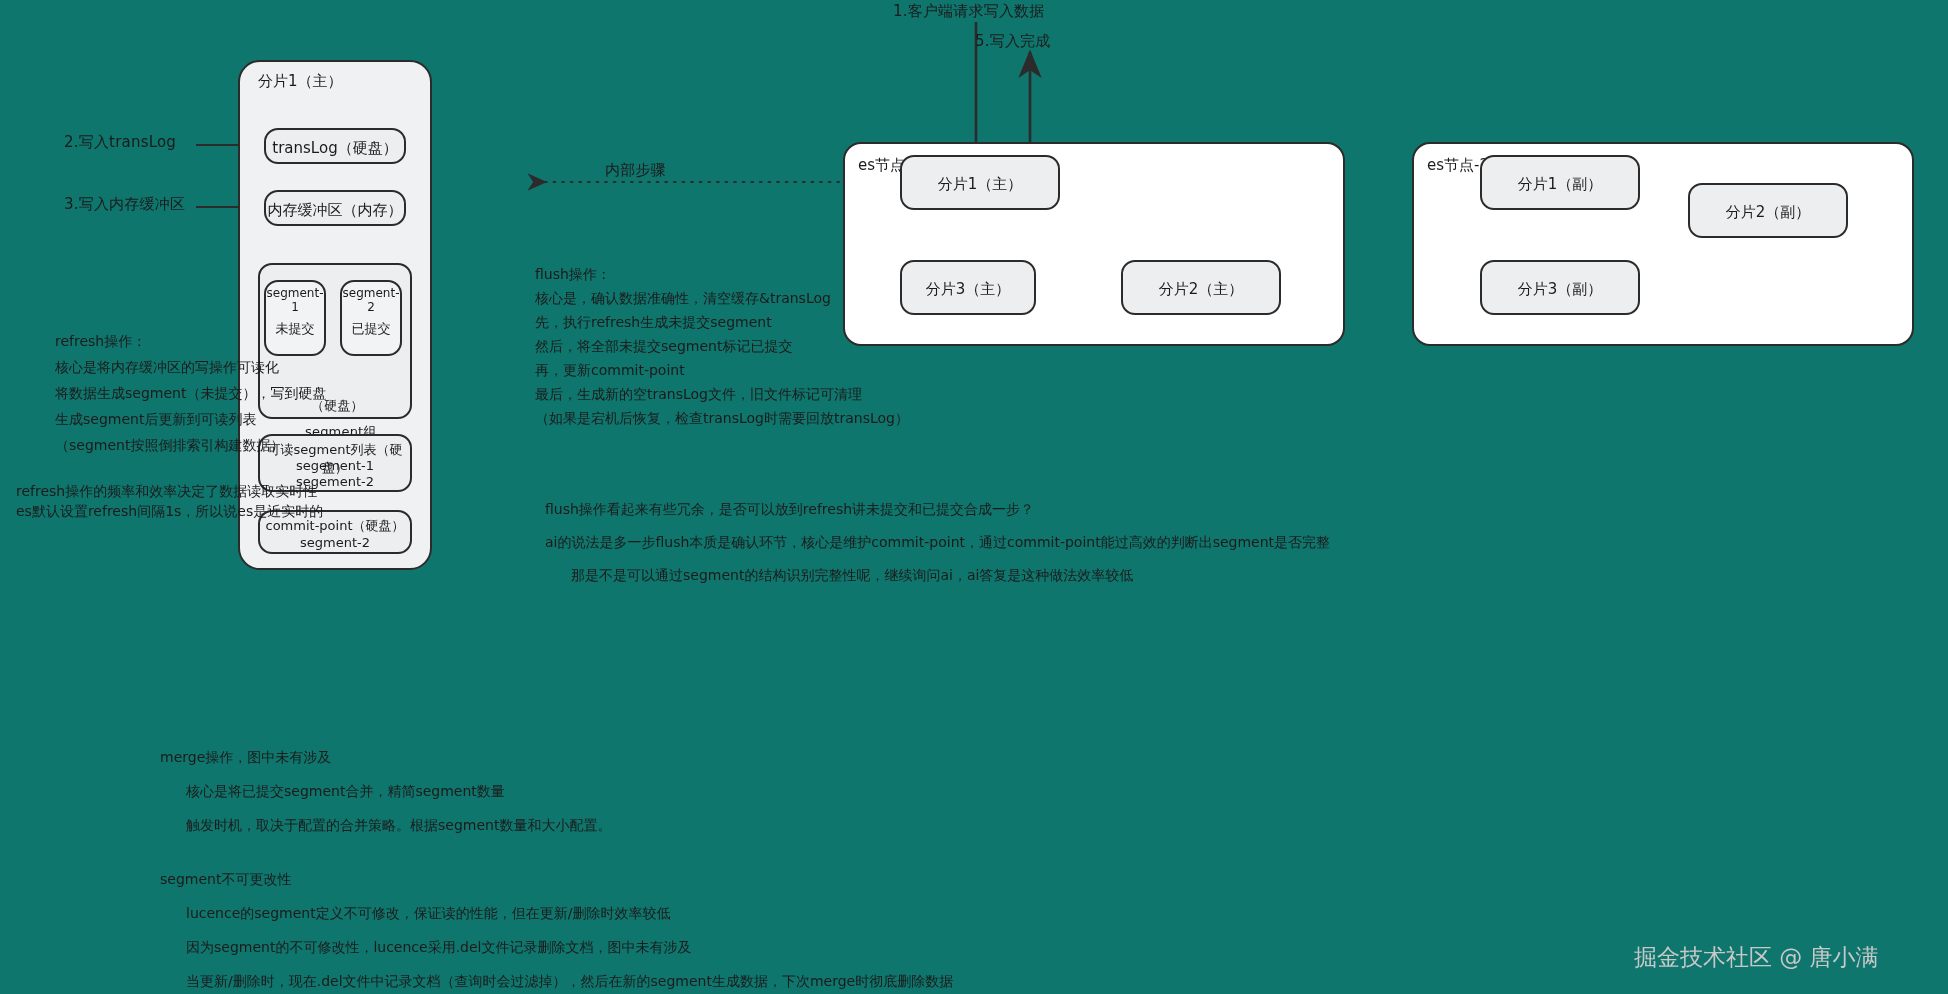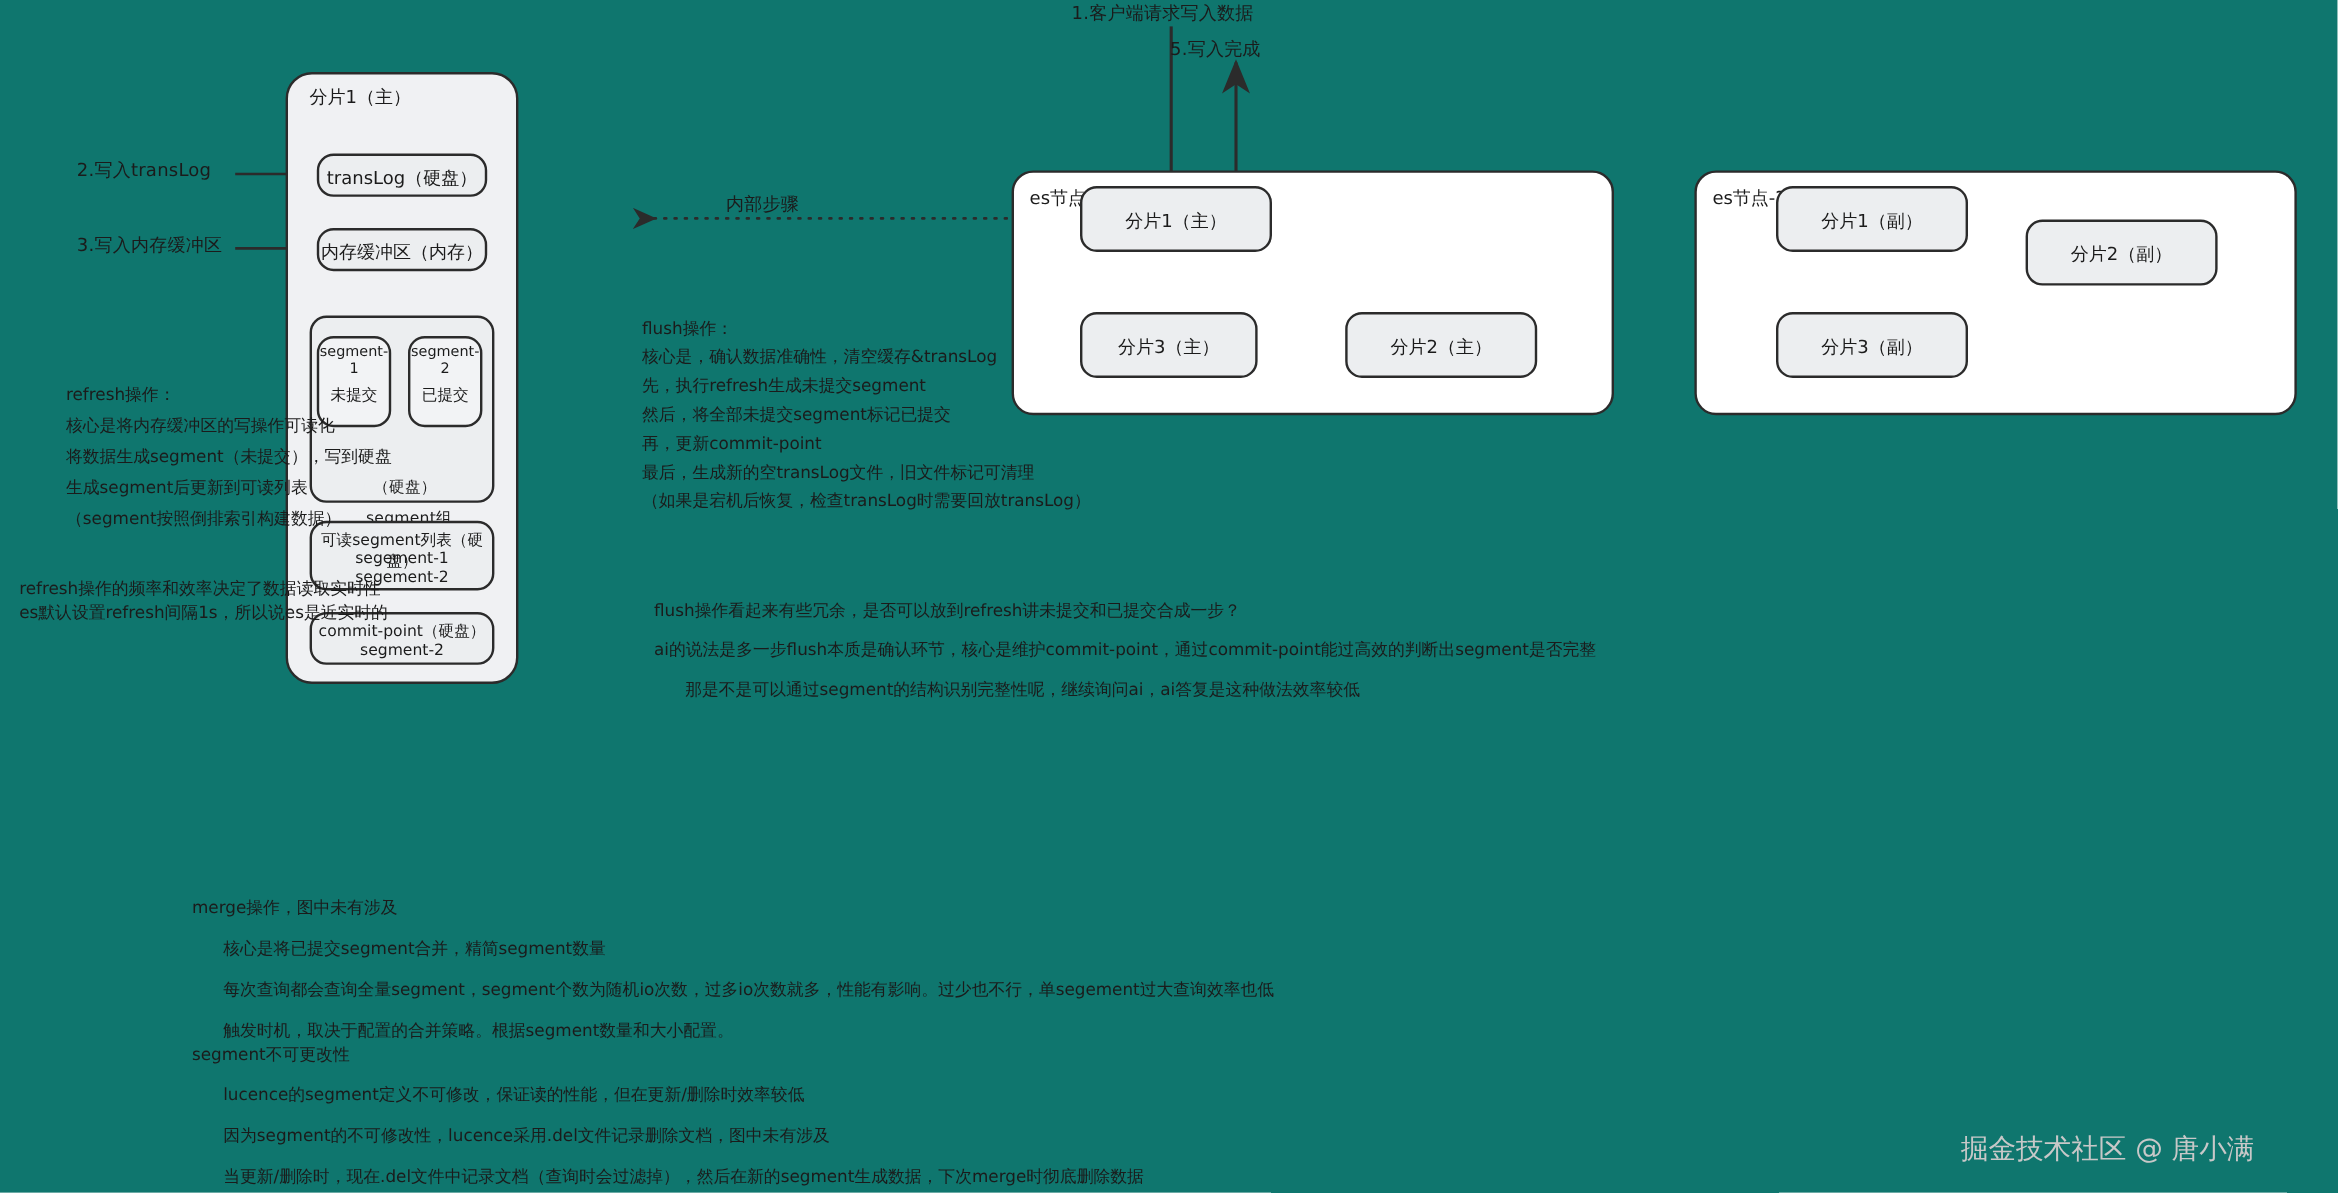--- a/index.html
+++ b/index.html
@@ -166,41 +166,41 @@
     <div class="box-title" style="top:5px; font-size:13px;">commit-point（硬盘）</div>
     <div class="box-title" style="top:23px; font-size:13px;">segment-2</div>
   </div>
 
   <div class="box node" style="left:843px; top:142px; width:502px; height:204px;"></div>
   <div class="corner-title" style="left:858px; top:156px;">es节点-1</div>
 
   <div class="box" style="left:900px; top:155px; width:160px; height:55px;">
     <div class="box-title" style="top:18px;">分片1（主）</div>
   </div>
-  <div class="box" style="left:900px; top:260px; width:148px; height:55px;">
+  <div class="box" style="left:900px; top:260px; width:136px; height:55px;">
     <div class="box-title" style="top:18px;">分片3（主）</div>
   </div>
   <div class="box" style="left:1121px; top:260px; width:160px; height:55px;">
     <div class="box-title" style="top:18px;">分片2（主）</div>
   </div>
 
   <div class="box node" style="left:1412px; top:142px; width:502px; height:204px;"></div>
   <div class="corner-title" style="left:1427px; top:156px;">es节点-2</div>
 
   <div class="box" style="left:1480px; top:155px; width:160px; height:55px;">
     <div class="box-title" style="top:18px;">分片1（副）</div>
   </div>
   <div class="box" style="left:1688px; top:155px; width:160px; height:55px;margin-top:28px;">
     <div class="box-title" style="top:18px;">分片2（副）</div>
   </div>
   <div class="box" style="left:1480px; top:260px; width:160px; height:55px;">
     <div class="box-title" style="top:18px;">分片3（副）</div>
   </div>
 
-  <div class="textblock" style="left:55px; top:316px;">
+  <div class="textblock" style="left:55px; top:328px;">
     <span class="row">refresh操作：</span>
     <span class="row">核心是将内存缓冲区的写操作可读化</span>
     <span class="row">将数据生成segment（未提交），写到硬盘</span>
     <span class="row">生成segment后更新到可读列表</span>
     <span class="row">（segment按照倒排索引构建数据）</span>
   </div>
   <div class="textblock tight" style="left:16px; top:481px;">
     <span class="row">refresh操作的频率和效率决定了数据读取实时性</span>
     <span class="row">es默认设置refresh间隔1s，所以说es是近实时的</span>
   </div>
@@ -217,21 +217,20 @@
 
   <div class="textblock" style="left:545px; top:493px; line-height:33px;">
     <span class="row">flush操作看起来有些冗余，是否可以放到refresh讲未提交和已提交合成一步？</span>
     <span class="row">ai的说法是多一步flush本质是确认环节，核心是维护commit-point，通过commit-point能过高效的判断出segment是否完整</span>
     <span class="row indent">那是不是可以通过segment的结构识别完整性呢，继续询问ai，ai答复是这种做法效率较低</span>
   </div>
 
   <div class="textblock" style="left:160px; top:740px; line-height:34px;">
     <span class="row">merge操作，图中未有涉及</span>
     <span class="row indent">核心是将已提交segment合并，精简segment数量</span>
-    <span class="row indent">每次查询都会查询全量segment，segment个数为随机io次数，过多io次数就多，性能有影响。过少也不行，单segement过大查询效率也低</span>
     <span class="row indent">触发时机，取决于配置的合并策略。根据segment数量和大小配置。</span>
   </div>
 
   <div class="textblock" style="left:160px; top:862px; line-height:34px;">
     <span class="row">segment不可更改性</span>
     <span class="row indent">lucence的segment定义不可修改，保证读的性能，但在更新/删除时效率较低</span>
     <span class="row indent">因为segment的不可修改性，lucence采用.del文件记录删除文档，图中未有涉及</span>
     <span class="row indent">当更新/删除时，现在.del文件中记录文档（查询时会过滤掉），然后在新的segment生成数据，下次merge时彻底删除数据</span>
   </div>
 

